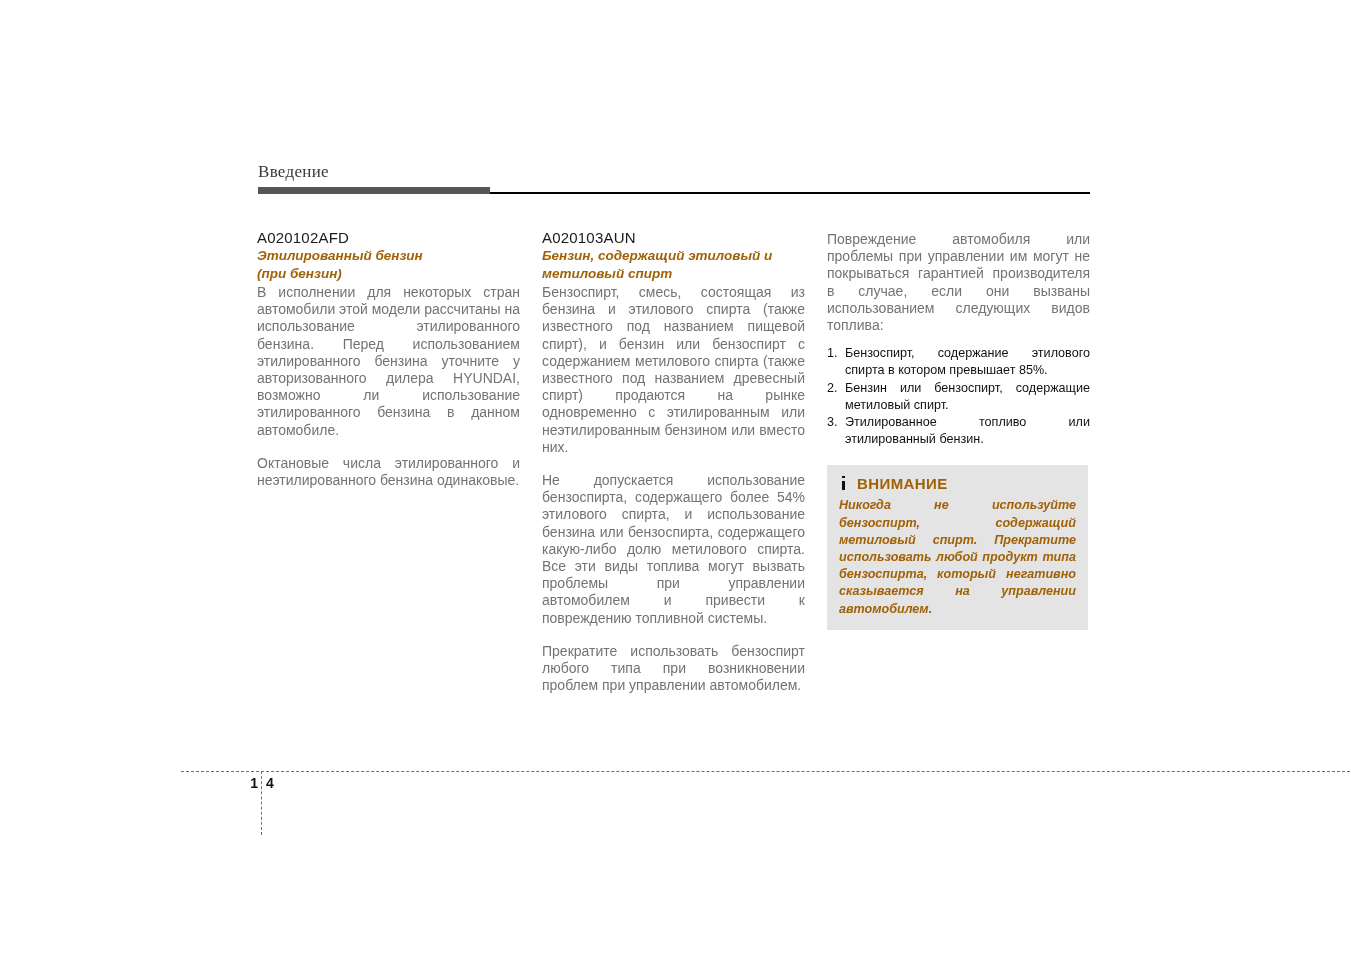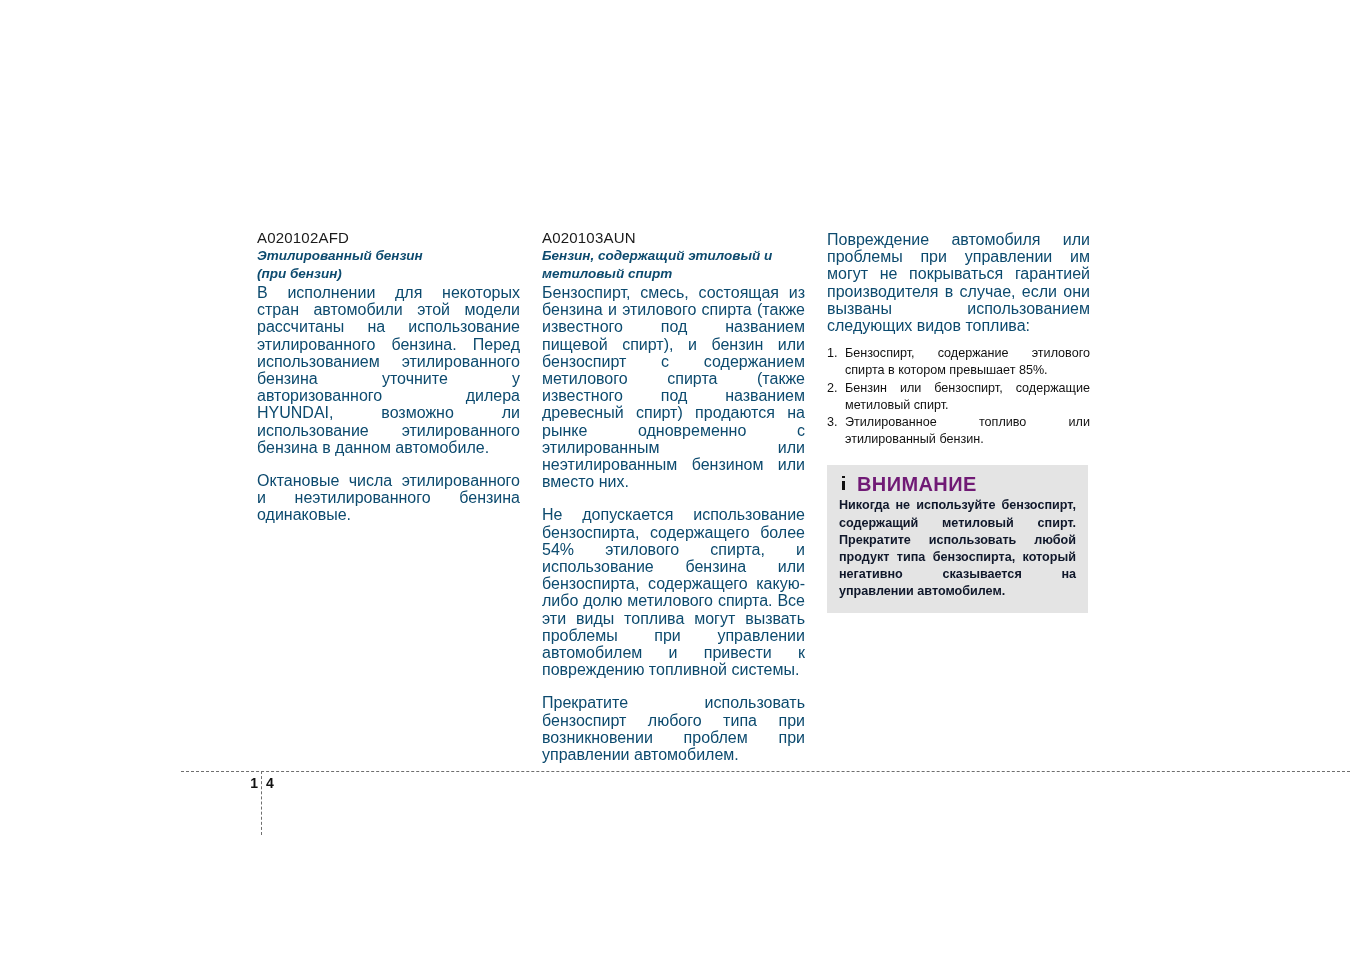--- a/index.html
+++ b/index.html
@@ -78,30 +78,30 @@
     line-height: 13px;
     color: #1a1a1a;
     letter-spacing: 0.2px;
     margin: 0 0 3px 0;
   }
   .sec-heading {
     font-size: 13.5px;
     line-height: 17.5px;
     font-weight: bold;
     font-style: italic;
-    color: #0c4a6e;
+    color: #a16207;
     margin: 0 0 2px 0;
   }
   p.body {
-    font-size: 16px;
+    font-size: 14px;
     line-height: 17.2px;
     text-align: justify;
     text-justify: inter-word;
     margin: 0;
-    color: #0c4a6e;
+    color: #737373;
     hyphens: none;
   }
   p.body + p.body {
     margin-top: 16px;
   }
 
   
   ol.numlist {
     margin: 11px 0 0 0;
     padding: 0;
@@ -154,32 +154,33 @@
   }
   .warning-icon .bang-bar {
     position: absolute;
     left: 3px;
     top: 5px;
     width: 2.5px;
     height: 9px;
     background: #111111;
   }
   .warning-title {
-    font-size: 20px;
+    font-size: 15px;
     font-weight: bold;
     letter-spacing: 0.4px;
-    color: #701a75;
+    color: #a16207;
     line-height: 18px;
   }
   .warning-body {
     font-size: 12.6px;
     line-height: 17.2px;
     font-weight: bold;
+    font-style: italic;
     text-align: justify;
-    color: #0f172a;
+    color: #a16207;
     margin: 0;
   }
 
   
   .footer-dash-h {
     position: absolute;
     left: 181px;
     top: 771px;
     width: 1169px;
     height: 0;
@@ -212,20 +213,27 @@
     font-weight: bold;
     color: #111111;
     line-height: 18px;
   }
 </style>
 </head>
 <body>
 
 <div class="page">
 
+  <div class="chapter-header">
+    <div class="chapter-title">Введение</div>
+    <div class="header-rule">
+      <div class="header-rule-thick"></div>
+      <div class="header-rule-thin"></div>
+    </div>
+  </div>
 
   <div class="columns">
 
     <div class="col">
       <div class="doc-code">A020102AFD</div>
       <div class="sec-heading">
         <span>Этилированный бензин</span><br>
         <span>(при бензин)</span>
       </div>
       <p class="body">В исполнении для некоторых стран автомобили этой модели рассчитаны на использование этилированного бензина. Перед использованием этилированного бензина уточните у авторизованного дилера HYUNDAI, возможно ли использование этилированного бензина в данном автомобиле.</p>

